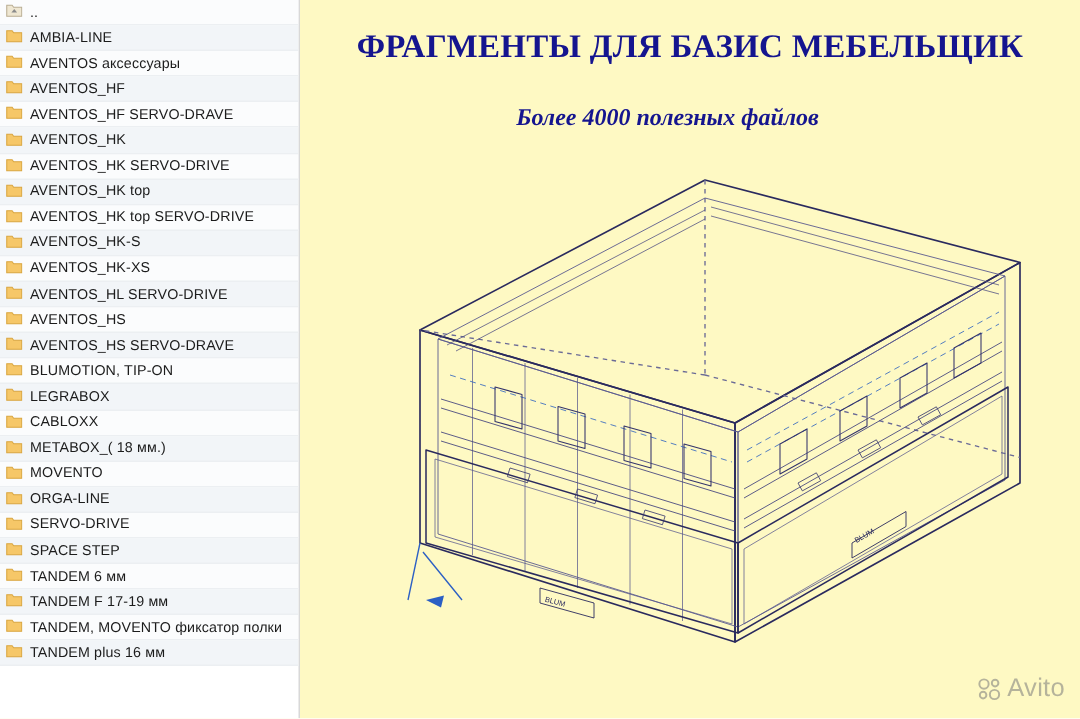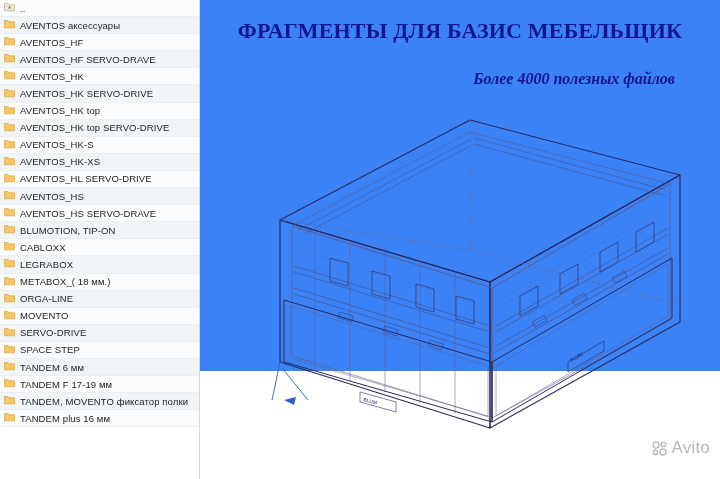--- a/index.html
+++ b/index.html
@@ -62,43 +62,43 @@
     letter-spacing: 0.1px;
     font-family: "Liberation Sans", sans-serif;
   }
 
   
   .content {
     position: absolute;
     left: 200px;
     top: 0;
     width: 520px;
-    height: 371px;
-    background: #3b82f6;
+    height: 479px;
+    background: #fef9c3;
   }
 
   .title-main {
     position: absolute;
     left: 15px;
     top: 18px;
     width: 490px;
     text-align: center;
     font-family: "Liberation Serif", serif;
     font-weight: bold;
     font-size: 22px;
     color: #15158f;
     letter-spacing: 0.2px;
     white-space: nowrap;
   }
   .title-sub {
     position: absolute;
     left: 15px;
     top: 70px;
     width: 460px;
-    text-align: right;
+    text-align: center;
     font-family: "Liberation Serif", serif;
     font-weight: bold;
     font-style: italic;
     font-size: 16px;
     color: #15158f;
     white-space: nowrap;
   }
 
   .drawing {
     position: absolute;
@@ -106,21 +106,21 @@
     top: 100px;
     width: 490px;
     height: 340px;
   }
   .drawing svg { display: block; }
 
   
   .watermark {
     position: absolute;
     right: 10px;
-    bottom: 21px;
+    bottom: 10px;
     display: flex;
     align-items: center;
     opacity: 0.55;
   }
   .wm-icon {
     width: 17px;
     height: 17px;
     margin-right: 4px;
   }
   .wm-text {
@@ -145,20 +145,28 @@
           </svg>
         </span>
         <span class="fl-label">..</span>
       </div>
       <div class="fl-row">
         <span class="fl-icon">
           <svg width="11" height="10" viewBox="0 0 11 10" xmlns="http://www.w3.org/2000/svg">
             <path d="M0.5 1.5 L0.5 8.8 L10.5 8.8 L10.5 2.8 L5.1 2.8 L4.1 1.5 Z" fill="#f6c768" stroke="#d9a53f" stroke-width="0.7"></path>
           </svg>
         </span>
+        <span class="fl-label">AMBIA-LINE</span>
+      </div>
+      <div class="fl-row">
+        <span class="fl-icon">
+          <svg width="11" height="10" viewBox="0 0 11 10" xmlns="http://www.w3.org/2000/svg">
+            <path d="M0.5 1.5 L0.5 8.8 L10.5 8.8 L10.5 2.8 L5.1 2.8 L4.1 1.5 Z" fill="#f6c768" stroke="#d9a53f" stroke-width="0.7"></path>
+          </svg>
+        </span>
         <span class="fl-label">AVENTOS аксессуары</span>
       </div>
       <div class="fl-row">
         <span class="fl-icon">
           <svg width="11" height="10" viewBox="0 0 11 10" xmlns="http://www.w3.org/2000/svg">
             <path d="M0.5 1.5 L0.5 8.8 L10.5 8.8 L10.5 2.8 L5.1 2.8 L4.1 1.5 Z" fill="#f6c768" stroke="#d9a53f" stroke-width="0.7"></path>
           </svg>
         </span>
         <span class="fl-label">AVENTOS_HF</span>
       </div>
@@ -249,53 +257,53 @@
           </svg>
         </span>
         <span class="fl-label">BLUMOTION, TIP-ON</span>
       </div>
       <div class="fl-row">
         <span class="fl-icon">
           <svg width="11" height="10" viewBox="0 0 11 10" xmlns="http://www.w3.org/2000/svg">
             <path d="M0.5 1.5 L0.5 8.8 L10.5 8.8 L10.5 2.8 L5.1 2.8 L4.1 1.5 Z" fill="#f6c768" stroke="#d9a53f" stroke-width="0.7"></path>
           </svg>
         </span>
+        <span class="fl-label">LEGRABOX</span>
+      </div>
+      <div class="fl-row">
+        <span class="fl-icon">
+          <svg width="11" height="10" viewBox="0 0 11 10" xmlns="http://www.w3.org/2000/svg">
+            <path d="M0.5 1.5 L0.5 8.8 L10.5 8.8 L10.5 2.8 L5.1 2.8 L4.1 1.5 Z" fill="#f6c768" stroke="#d9a53f" stroke-width="0.7"></path>
+          </svg>
+        </span>
         <span class="fl-label">CABLOXX</span>
       </div>
       <div class="fl-row">
         <span class="fl-icon">
           <svg width="11" height="10" viewBox="0 0 11 10" xmlns="http://www.w3.org/2000/svg">
             <path d="M0.5 1.5 L0.5 8.8 L10.5 8.8 L10.5 2.8 L5.1 2.8 L4.1 1.5 Z" fill="#f6c768" stroke="#d9a53f" stroke-width="0.7"></path>
           </svg>
         </span>
-        <span class="fl-label">LEGRABOX</span>
-      </div>
-      <div class="fl-row">
-        <span class="fl-icon">
-          <svg width="11" height="10" viewBox="0 0 11 10" xmlns="http://www.w3.org/2000/svg">
-            <path d="M0.5 1.5 L0.5 8.8 L10.5 8.8 L10.5 2.8 L5.1 2.8 L4.1 1.5 Z" fill="#f6c768" stroke="#d9a53f" stroke-width="0.7"></path>
-          </svg>
-        </span>
         <span class="fl-label">METABOX_( 18 мм.)</span>
       </div>
       <div class="fl-row">
         <span class="fl-icon">
           <svg width="11" height="10" viewBox="0 0 11 10" xmlns="http://www.w3.org/2000/svg">
             <path d="M0.5 1.5 L0.5 8.8 L10.5 8.8 L10.5 2.8 L5.1 2.8 L4.1 1.5 Z" fill="#f6c768" stroke="#d9a53f" stroke-width="0.7"></path>
           </svg>
         </span>
+        <span class="fl-label">MOVENTO</span>
+      </div>
+      <div class="fl-row">
+        <span class="fl-icon">
+          <svg width="11" height="10" viewBox="0 0 11 10" xmlns="http://www.w3.org/2000/svg">
+            <path d="M0.5 1.5 L0.5 8.8 L10.5 8.8 L10.5 2.8 L5.1 2.8 L4.1 1.5 Z" fill="#f6c768" stroke="#d9a53f" stroke-width="0.7"></path>
+          </svg>
+        </span>
         <span class="fl-label">ORGA-LINE</span>
-      </div>
-      <div class="fl-row">
-        <span class="fl-icon">
-          <svg width="11" height="10" viewBox="0 0 11 10" xmlns="http://www.w3.org/2000/svg">
-            <path d="M0.5 1.5 L0.5 8.8 L10.5 8.8 L10.5 2.8 L5.1 2.8 L4.1 1.5 Z" fill="#f6c768" stroke="#d9a53f" stroke-width="0.7"></path>
-          </svg>
-        </span>
-        <span class="fl-label">MOVENTO</span>
       </div>
       <div class="fl-row">
         <span class="fl-icon">
           <svg width="11" height="10" viewBox="0 0 11 10" xmlns="http://www.w3.org/2000/svg">
             <path d="M0.5 1.5 L0.5 8.8 L10.5 8.8 L10.5 2.8 L5.1 2.8 L4.1 1.5 Z" fill="#f6c768" stroke="#d9a53f" stroke-width="0.7"></path>
           </svg>
         </span>
         <span class="fl-label">SERVO-DRIVE</span>
       </div>
       <div class="fl-row">

